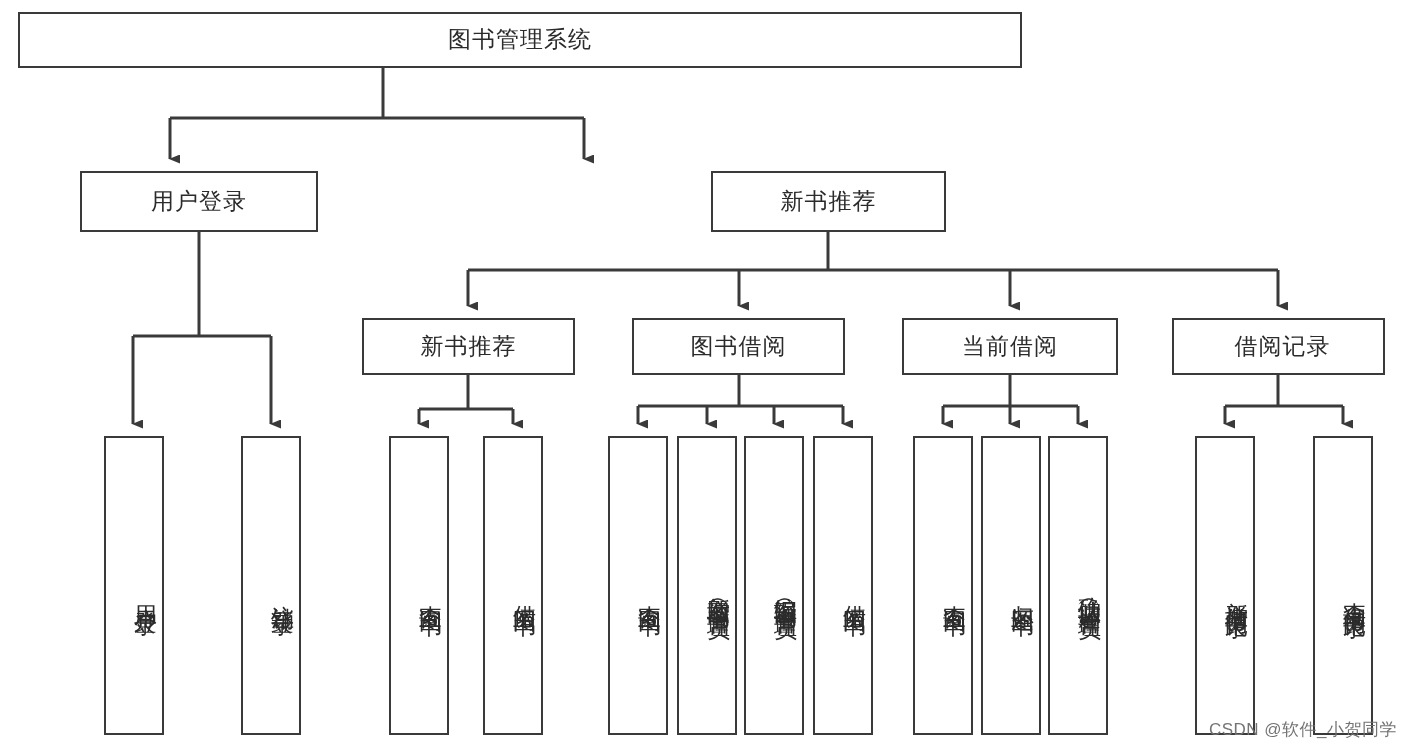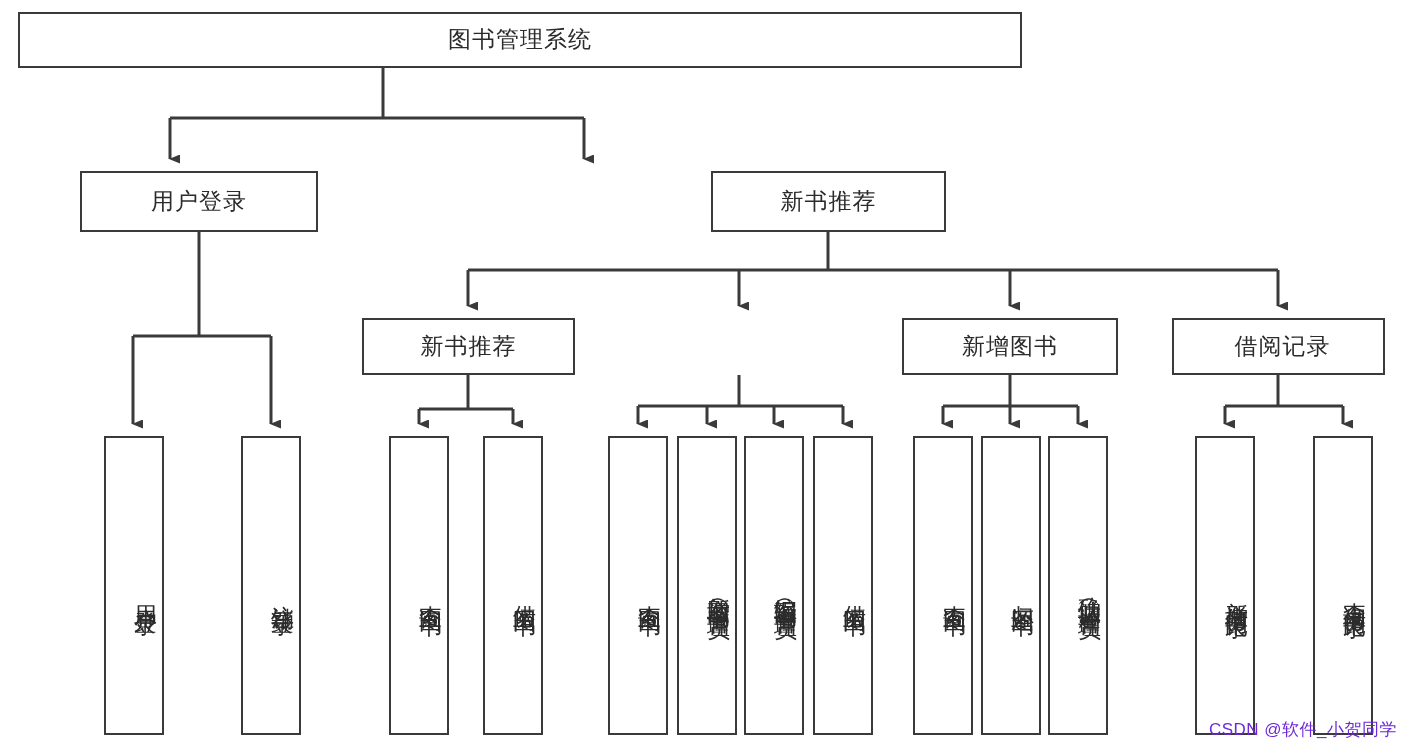--- a/index.html
+++ b/index.html
@@ -53,21 +53,21 @@
   .node.vert > span {
     writing-mode: vertical-rl;
     text-orientation: upright;
     display: block;
   }
   #watermark {
     position: absolute;
     right: 8px;
     bottom: 6px;
     font-size: 17px;
-    color: #6d28d9;
+    color: #737373;
     white-space: nowrap;
     letter-spacing: 0.5px;
   }
 </style>
 </head>
 <body>
 
 <div id="canvas">
 
   <svg id="wires" viewBox="0 0 1405 747" width="1405" height="747" xmlns="http://www.w3.org/2000/svg">
@@ -139,22 +139,25 @@
   <div class="node horiz" style="left:80px; top:171px; width:238px; height:61px;">
     <span>用户登录</span>
   </div>
   <div class="node horiz" style="left:711px; top:171px; width:235px; height:61px;">
     <span>新书推荐</span>
   </div>
 
   <div class="node horiz" style="left:362px; top:318px; width:213px; height:57px;">
     <span>新书推荐</span>
   </div>
+  <div class="node horiz" style="left:632px; top:318px; width:213px; height:57px;">
+    <span>图书借阅</span>
+  </div>
   <div class="node horiz" style="left:902px; top:318px; width:216px; height:57px;">
-    <span>新增图书</span>
+    <span>当前借阅</span>
   </div>
   <div class="node horiz" style="left:1172px; top:318px; width:213px; height:57px;padding-left:8px;">
     <span>借阅记录</span>
   </div>
 
   <div class="node vert" style="left:104px; top:436px; width:60px; height:299px;">
     <span>用户登录</span>
   </div>
   <div class="node vert" style="left:241px; top:436px; width:60px; height:299px;">
     <span>注销登录</span>

